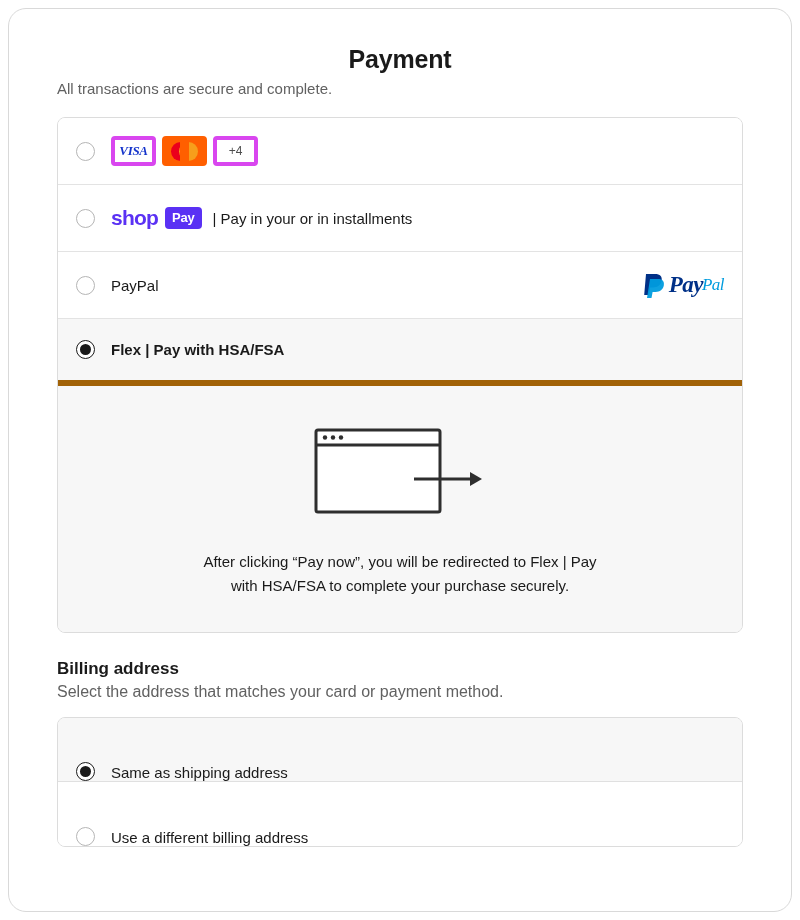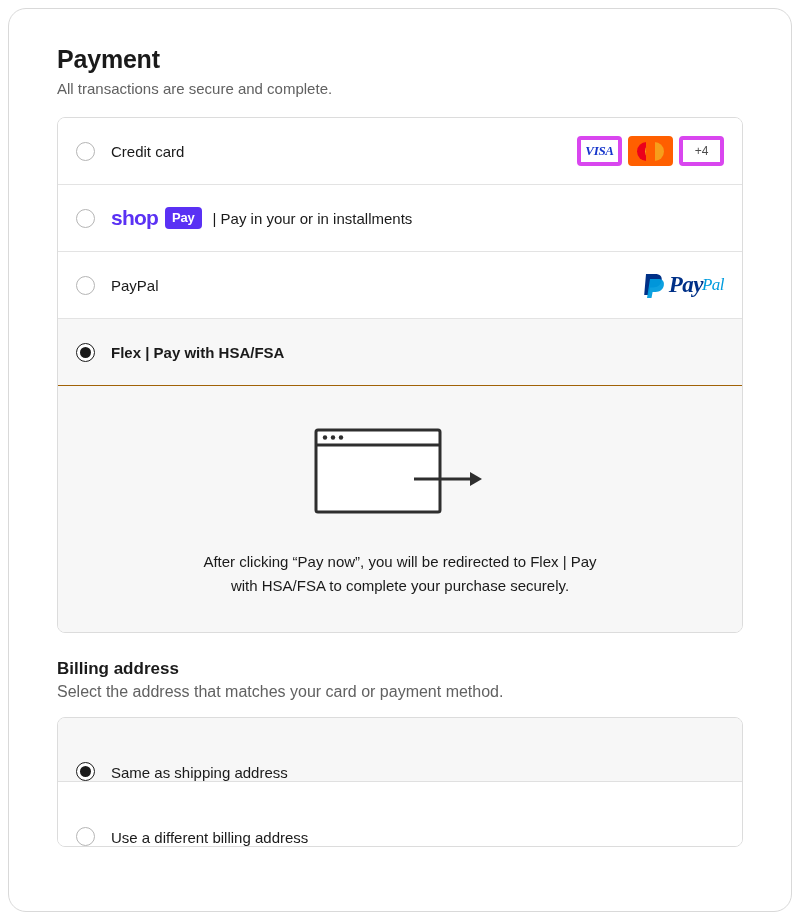--- a/index.html
+++ b/index.html
@@ -21,20 +21,21 @@
   }
   .content {
     padding: 36px 48px 0 48px;
   }
   .page-title {
     font-size: 25px;
     font-weight: bold;
     color: #1a1a1a;
     margin: 0 0 6px 0;
     letter-spacing: -0.2px;
+    text-align: center;
   }
   .page-sub {
     font-size: 15px;
     color: #616161;
     margin: 0 0 20px 0;
   }
 
   
   .method-list {
     border: 1px solid #dcdcdc;
@@ -47,21 +48,21 @@
     align-items: center;
     min-height: 67px;
     padding: 0 18px 0 18px;
     border-bottom: 1px solid #e3e3e3;
     background: #ffffff;
     cursor: pointer;
   }
   .method-row:last-of-type { border-bottom: none; }
   .method-row.selected {
     background: #f7f7f7;
-    border-bottom: 1px solid #a16207;
+    border-bottom: 6px solid #a16207;
   }
 
   .radio {
     width: 19px; height: 19px;
     border-radius: 50%;
     border: 1px solid #b5b5b5;
     background: #fff;
     flex: 0 0 auto;
     margin-right: 16px;
     position: relative;
@@ -229,21 +230,20 @@
 <div class="frame">
   <div class="content">
 
     <h1 class="page-title">Payment</h1>
     <p class="page-sub">All transactions are secure and complete.</p>
 
     <div class="method-list">
 
       <div class="method-row">
         <span class="radio"></span>
-        <span class="method-label">Credit card</span>
         <span class="method-right">
           <span class="card-badge">
             <span class="visa-text">VISA</span>
           </span>
           <span class="card-badge mc-badge">
             <span class="c1"></span>
               <span class="c2"></span>
               <span class="cm"></span>
           </span>
           <span class="card-badge">

